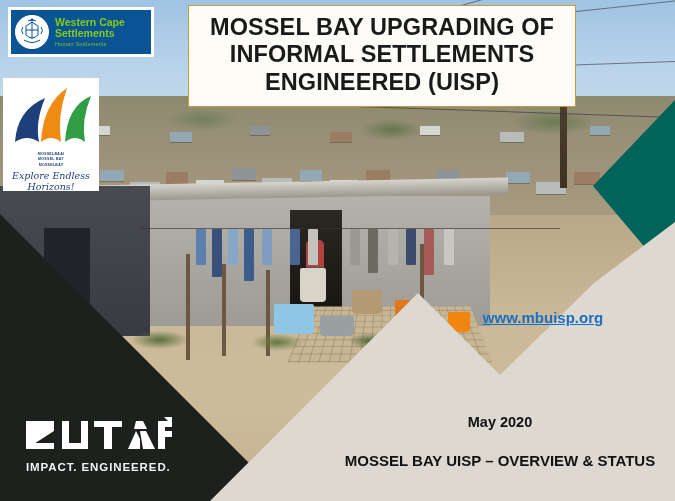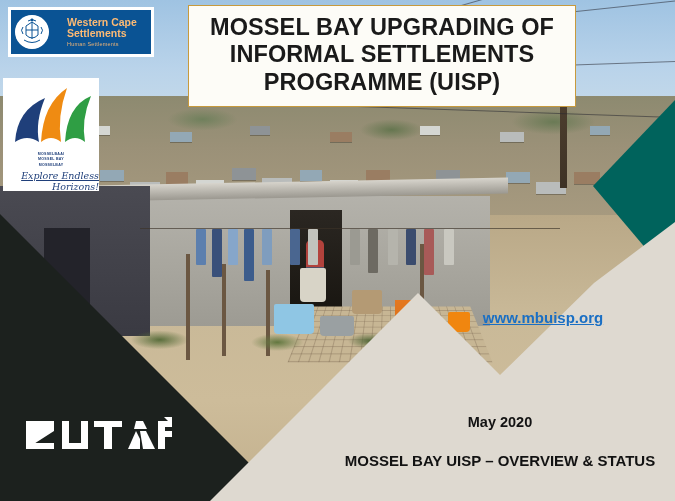--- a/index.html
+++ b/index.html
@@ -184,22 +184,22 @@
   }
   .wcg-crest {
     width: 34px; height: 34px; border-radius: 50%;
     background: #ffffff;
     flex: none;
     position: relative;
     overflow: hidden;
   }
   .wcg-crest svg { position: absolute; left: 0; top: 0; }
   .wcg-text {
-    margin-left: 18px;
-    color: #fdba74;
+    margin-left: 6px;
+    color: #84cc16;
     line-height: 1.05;
   }
   .wcg-text .l1 { font-size: 10.5px; font-weight: bold; display: block; }
   .wcg-text .l2 { font-size: 5.5px; display: block; margin-top: 3px; letter-spacing: .2px; opacity: .92; }
 
   
   .mb-logo {
     position: absolute;
     left: 3px; top: 78px;
     width: 96px; height: 113px;
@@ -213,26 +213,25 @@
     text-align: center;
     font-size: 3.6px;
     font-weight: bold;
     color: #1f3f7a;
     line-height: 1.5;
     letter-spacing: .25px;
   }
   .mb-tag {
     position: absolute;
     left: 0; right: 0; top: 92px;
-    text-align: right;
+    text-align: center;
     font-family: "DejaVu Serif", serif;
     font-style: italic;
     font-size: 9.5px;
     color: #1f3f7a;
-    text-decoration: underline;
   }
 
   
   .zutari {
     position: absolute;
     left: 24px; top: 417px;
     color: #ffffff;
   }
   .zutari .mark {
     display: block;
@@ -410,21 +409,21 @@
       <path d="M32 58 Q34 20 58 4 Q48 32 52 58 Q42 50 32 58 Z" fill="#ef8b12"></path>
       <path d="M56 58 Q58 22 82 12 Q72 36 76 58 Q66 50 56 58 Z" fill="#2f9e44"></path>
     </svg>
     <div class="mb-words">
       MOSSELBAAI<br>MOSSEL BAY<br>MOSSELBAY
     </div>
     <div class="mb-tag">Explore Endless Horizons!</div>
   </div>
 
   <div class="title-box">
-    <h1 class="title">MOSSEL BAY UPGRADING OF INFORMAL SETTLEMENTS PROGRAMME (UISP)</h1>
+    <h1 class="title">MOSSEL BAY UPGRADING OF INFORMAL SETTLEMENTS ENGINEERED (UISP)</h1>
   </div>
 
   <div class="zutari">
     <svg class="mark" width="148" height="38" viewBox="0 0 148 38">
       <g fill="#ffffff">
 
         <polygon points="2,4 30,4 30,10 12,10 30,10 30,14 2,14"></polygon>
         <polygon points="2,14 30,14 2,32 2,26 18,26 2,26"></polygon>
         <polygon points="2,26 30,26 30,32 2,32"></polygon>
 
@@ -438,19 +437,20 @@
         <polygon points="116,14 122,14 131,32 119,32"></polygon>
         <polygon points="112,4 119,4 123,12 110,12"></polygon>
 
         <polygon points="134,4 141,4 141,32 134,32"></polygon>
         <polygon points="141,4 148,4 148,10 141,10"></polygon>
         <polygon points="141,14 148,14 148,20 141,20"></polygon>
 
         <polygon points="140,0 148,0 148,8"></polygon>
       </g>
     </svg>
+    <span class="tag">IMPACT. ENGINEERED.</span>
   </div>
 
   <a class="url">www.mbuisp.org</a>
   <div class="date">May 2020</div>
   <div class="subtitle">MOSSEL BAY UISP – OVERVIEW &amp; STATUS</div>
 
 </div>
 
 </body></html>

